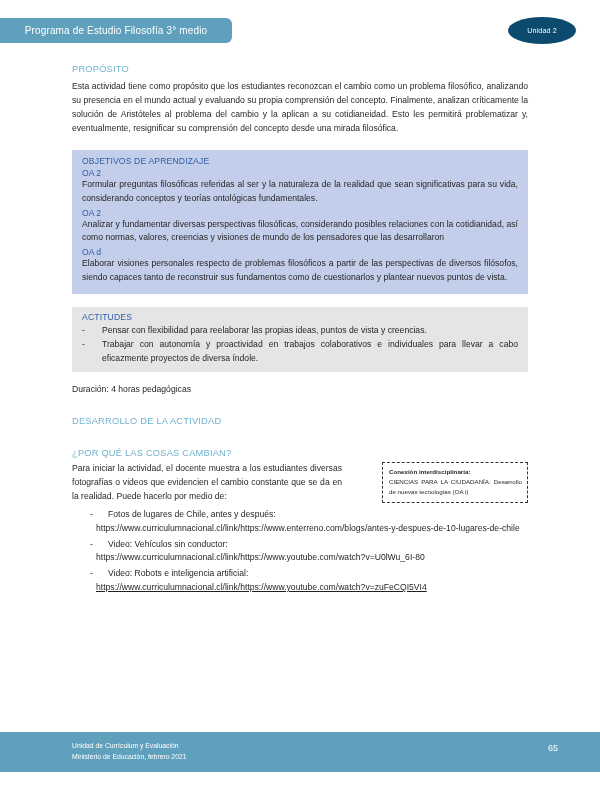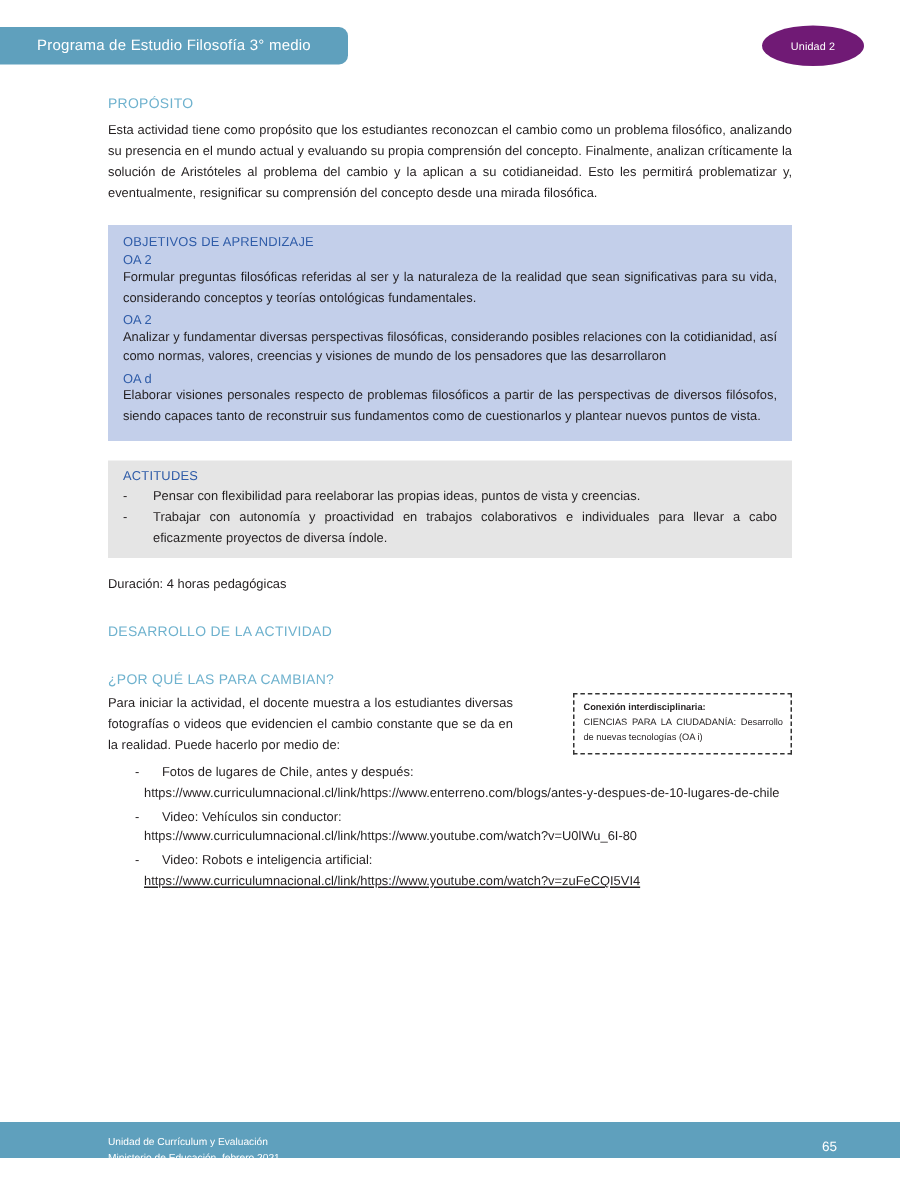--- a/index.html
+++ b/index.html
@@ -34,21 +34,21 @@
     font-size: 10px;
     letter-spacing: 0.15px;
     white-space: nowrap;
   }
   .unit-badge {
     position: absolute;
     top: 17px;
     right: 24px;
     width: 68px;
     height: 27px;
-    background: #701a75;
+    background: #0c4a6e;
     border-radius: 50%;
     display: flex;
     align-items: center;
     justify-content: center;
   }
   .unit-badge-label {
     color: #ffffff;
     font-size: 7.2px;
     letter-spacing: 0.1px;
   }
@@ -216,21 +216,21 @@
   .bullet-url.underlined {
     text-decoration: underline;
   }
 
   
   .footer-band {
     position: absolute;
     left: 0;
     bottom: 28px;
     width: 600px;
-    height: 24px;
+    height: 40px;
     background: #5fa0bd;
   }
   .footer-left {
     position: absolute;
     left: 72px;
     top: 9px;
     color: #ffffff;
     font-size: 6.8px;
     line-height: 1.55;
   }
@@ -280,21 +280,21 @@
     <div class="att-item">
       <span class="att-dash">-</span>
       <span class="att-item-text">Trabajar con autonomía y proactividad en trabajos colaborativos e individuales para llevar a cabo eficazmente proyectos de diversa índole.</span>
     </div>
   </div>
 
   <div class="duration">Duración: 4 horas pedagógicas</div>
 
   <div class="dev-heading">DESARROLLO DE LA ACTIVIDAD</div>
 
-  <div class="sub-heading">¿POR QUÉ LAS PARA CAMBIAN?</div>
+  <div class="sub-heading">¿POR QUÉ LAS COSAS CAMBIAN?</div>
 
   <div class="intro-row">
     <div class="intro-text">Para iniciar la actividad, el docente muestra a los estudiantes diversas fotografías o videos que evidencien el cambio constante que se da en la realidad. Puede hacerlo por medio de:</div>
     <div class="side-box">
       <div class="side-box-title">Conexión interdisciplinaria:</div>
       <div class="side-box-text">CIENCIAS PARA LA CIUDADANÍA: Desarrollo de nuevas tecnologías (OA i)</div>
     </div>
   </div>
 
   <div class="bullets">

